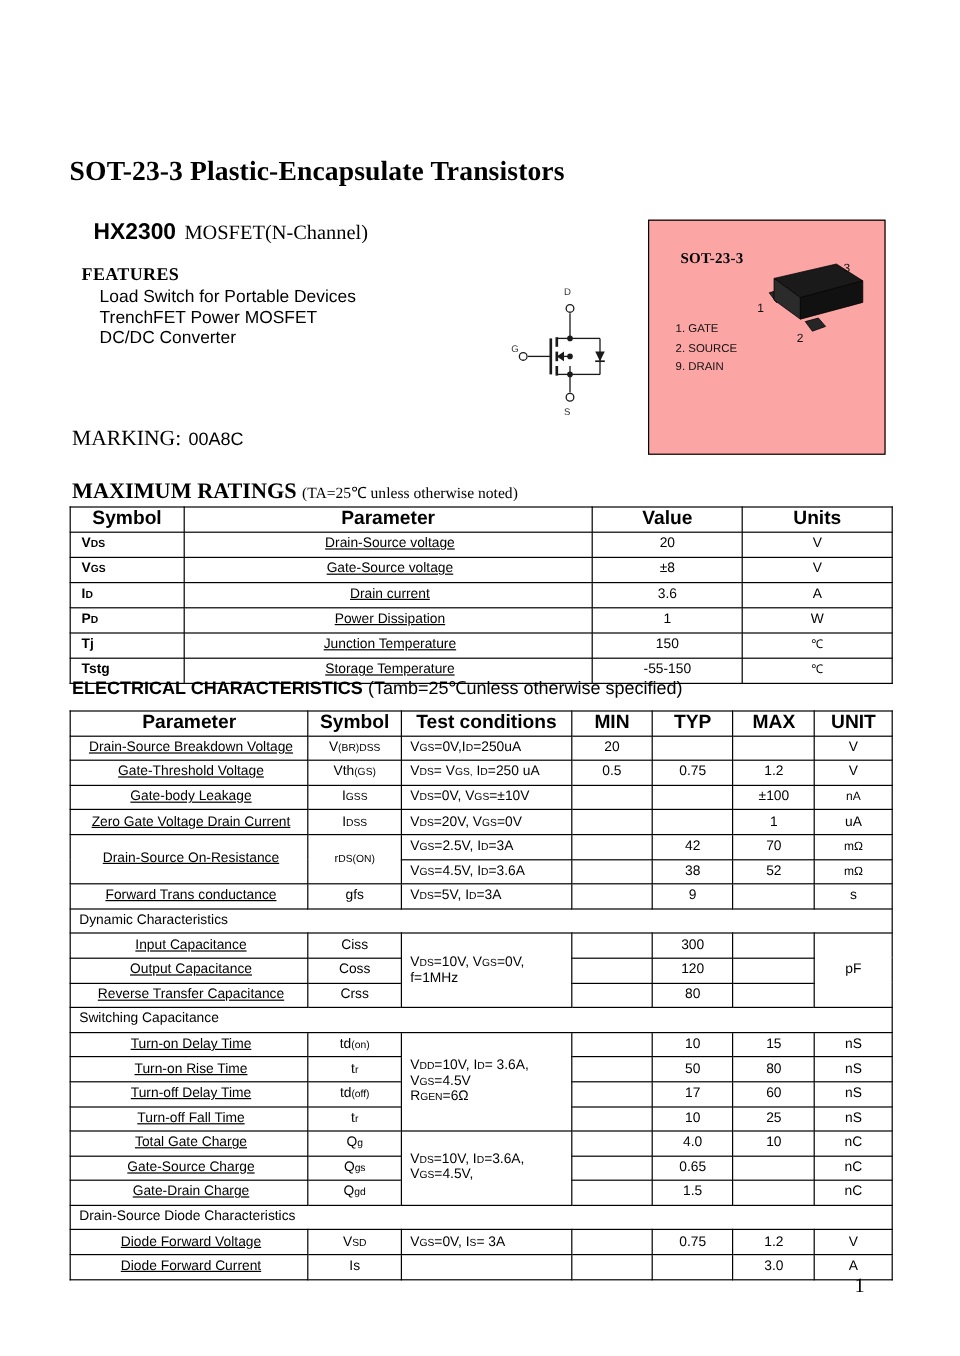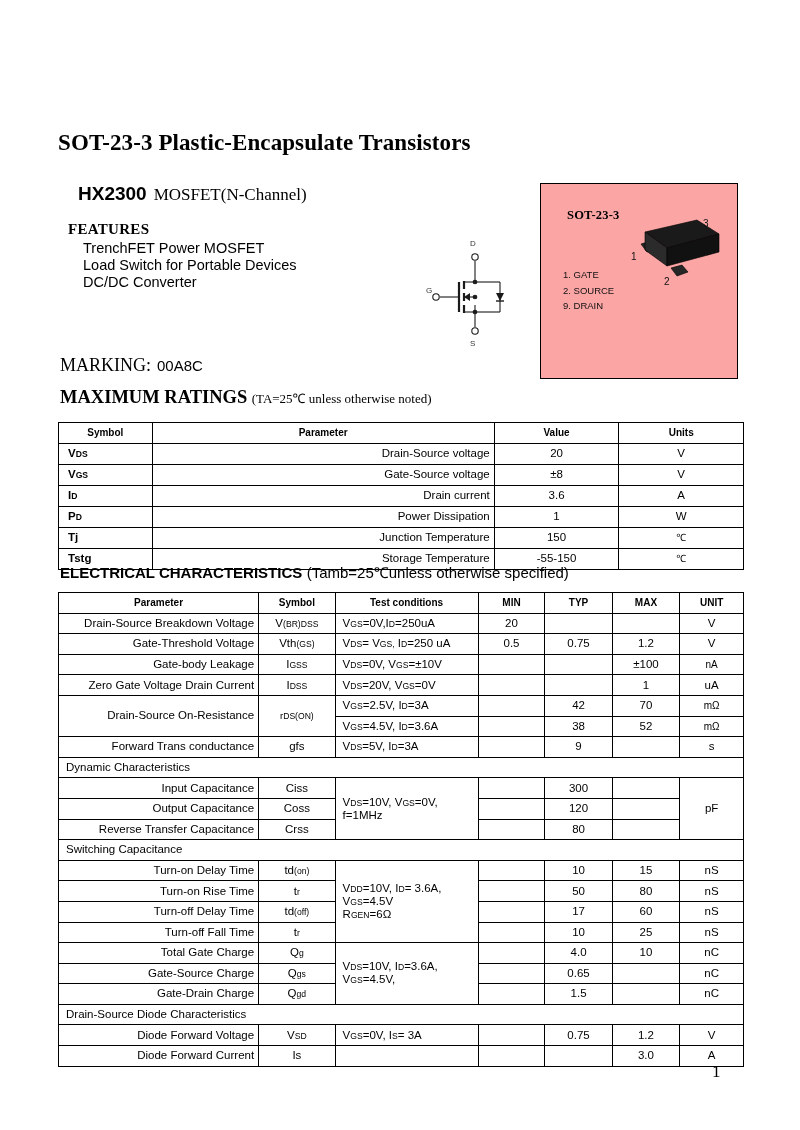--- a/index.html
+++ b/index.html
@@ -85,36 +85,36 @@
     font-size:13px;
   }
   .sec-head .big-sans{
     font-family:"Liberation Sans", sans-serif;
     font-weight:bold; font-size:15px;
   }
   .sec-head .note-sans{
     font-family:"Liberation Sans", sans-serif;
     font-size:15px;
   }
-  #mr-head{ left:60px; top:387px; }
+  #mr-head{ left:60px; top:400px; }
   #ec-head{ left:60px; top:562px; }
 
   
   table{ position:absolute; border-collapse:collapse; background:#fff; }
   table td, table th{
     border:1px solid #000;
     padding:0 4px;
     font-size:11.5px;
     font-weight:normal;
     text-align:center;
     vertical-align:middle;
     line-height:1.15;
   }
-  table th{ font-weight:bold; font-size:10px;margin-top:48px; }
-  .lft{ text-align:right; padding-left:7px; }
+  table th{ font-weight:bold; font-size:16px;margin-top:48px; }
+  .lft{ text-align:center; padding-left:7px;text-decoration:underline; }
   .sub{ font-size:8.6px; }      
   .sub-l{ font-size:9.5px; }
   .unit-sm{ font-size:10px; }
 
   
   #tbl-max{ left:58px; top:422px; width:686px; }
   #tbl-max td, #tbl-max th{ height:20px; }
   #tbl-max .c-sym{ width:88px; }
   #tbl-max .c-par{ width:352px; }
   #tbl-max .c-val{ width:122px; }
@@ -143,22 +143,22 @@
 <div class="page">
 
   <div class="doc-title">SOT-23-3 Plastic-Encapsulate Transistors</div>
 
   <div class="part-row">
     <span class="part-no">HX2300</span><span class="part-desc">MOSFET(N-Channel)</span>
   </div>
 
   <div class="features-title">FEATURES</div>
   <div class="features-list">
+    <div>Load Switch for Portable Devices</div>
     <div>TrenchFET Power MOSFET</div>
-    <div>Load Switch for Portable Devices</div>
     <div>DC/DC Converter</div>
   </div>
 
   <div class="marking">
     <span>MARKING:</span><span class="mk-val">00A8C</span>
   </div>
 
   <div class="symbol-wrap">
     <svg width="110" height="115" viewBox="0 0 110 115">
       <g stroke="#1a1a1a" stroke-width="1.1" fill="none">

